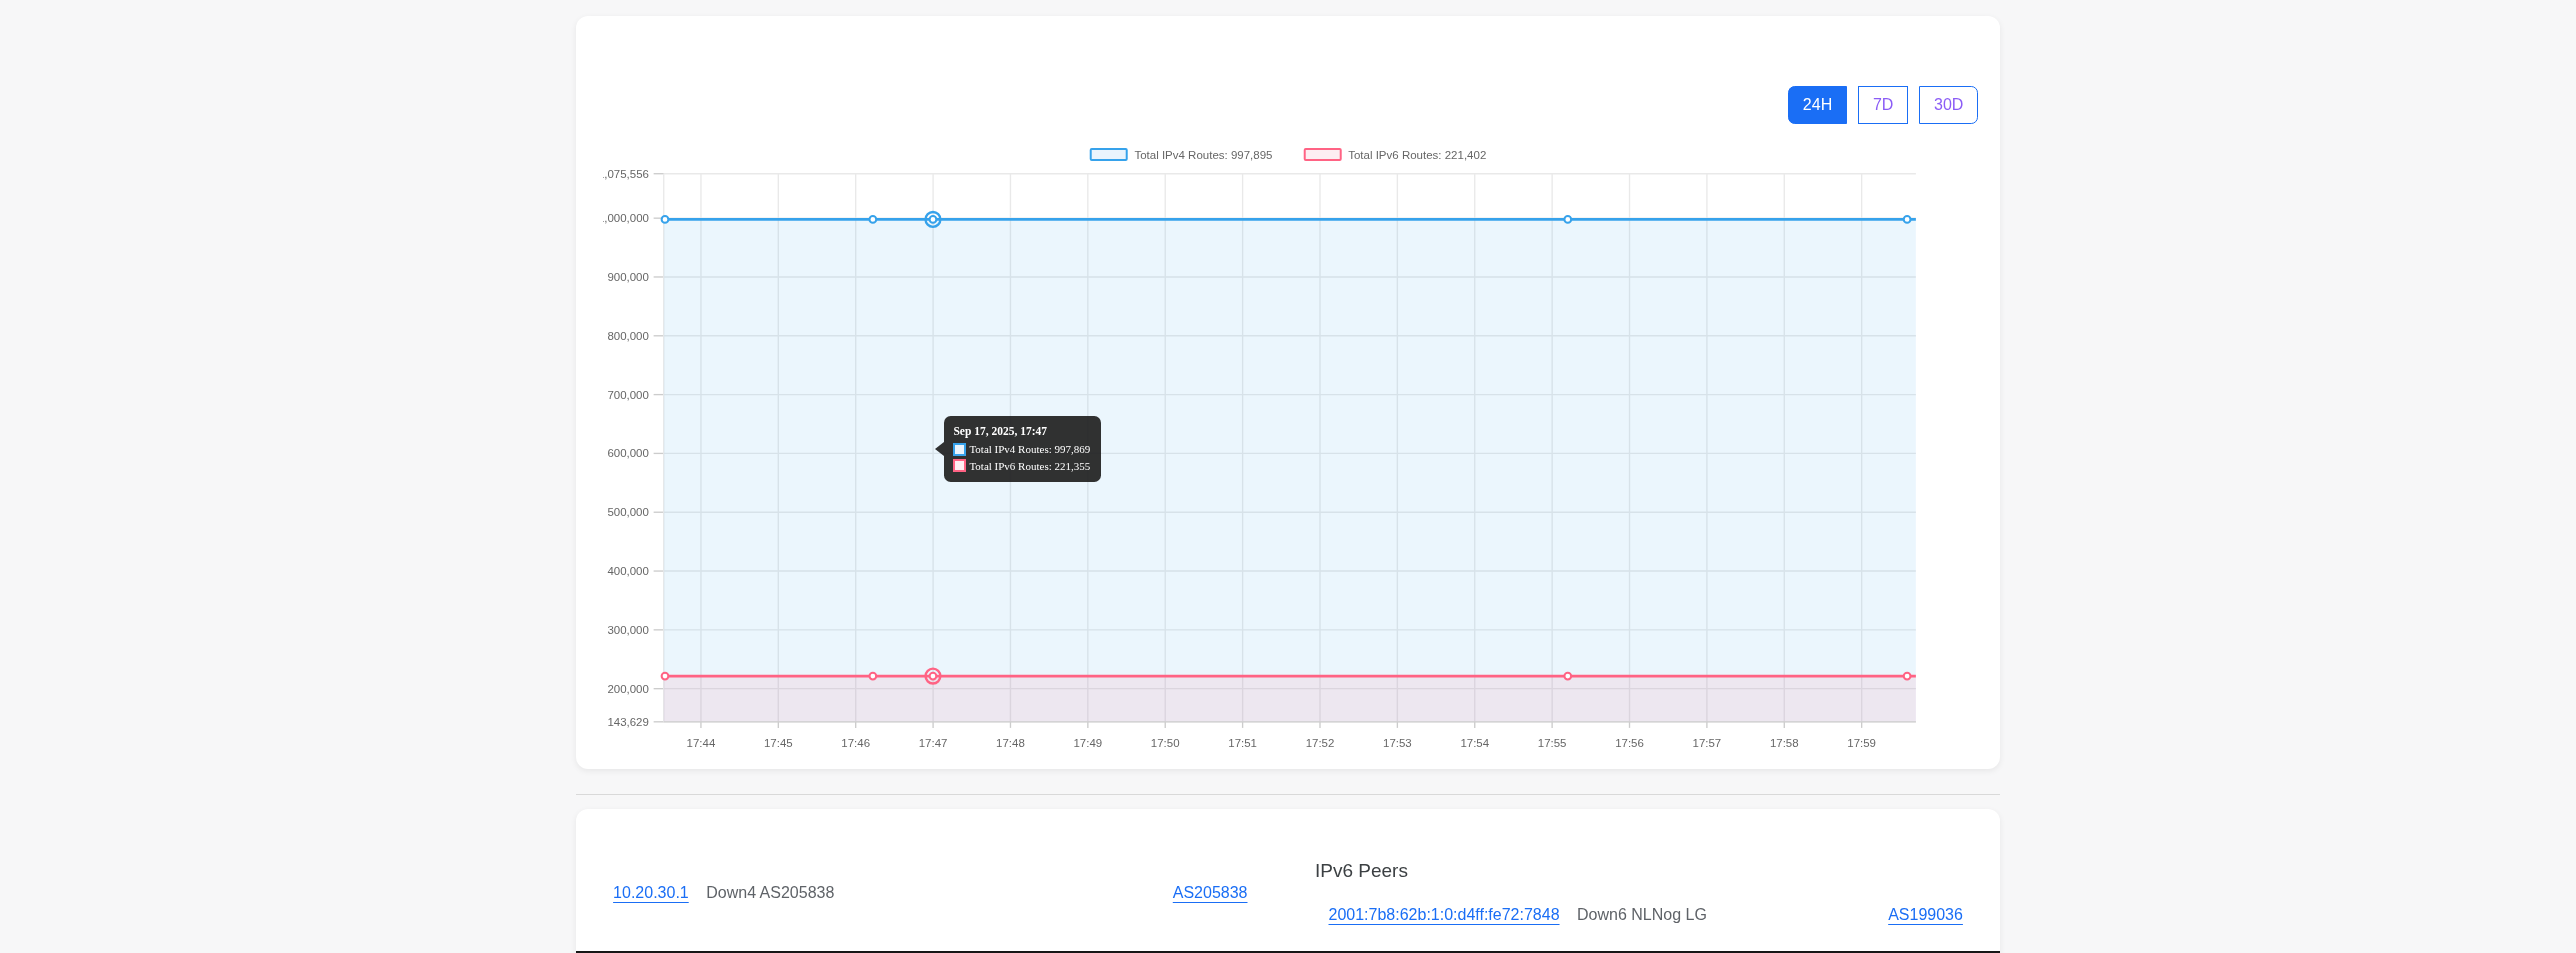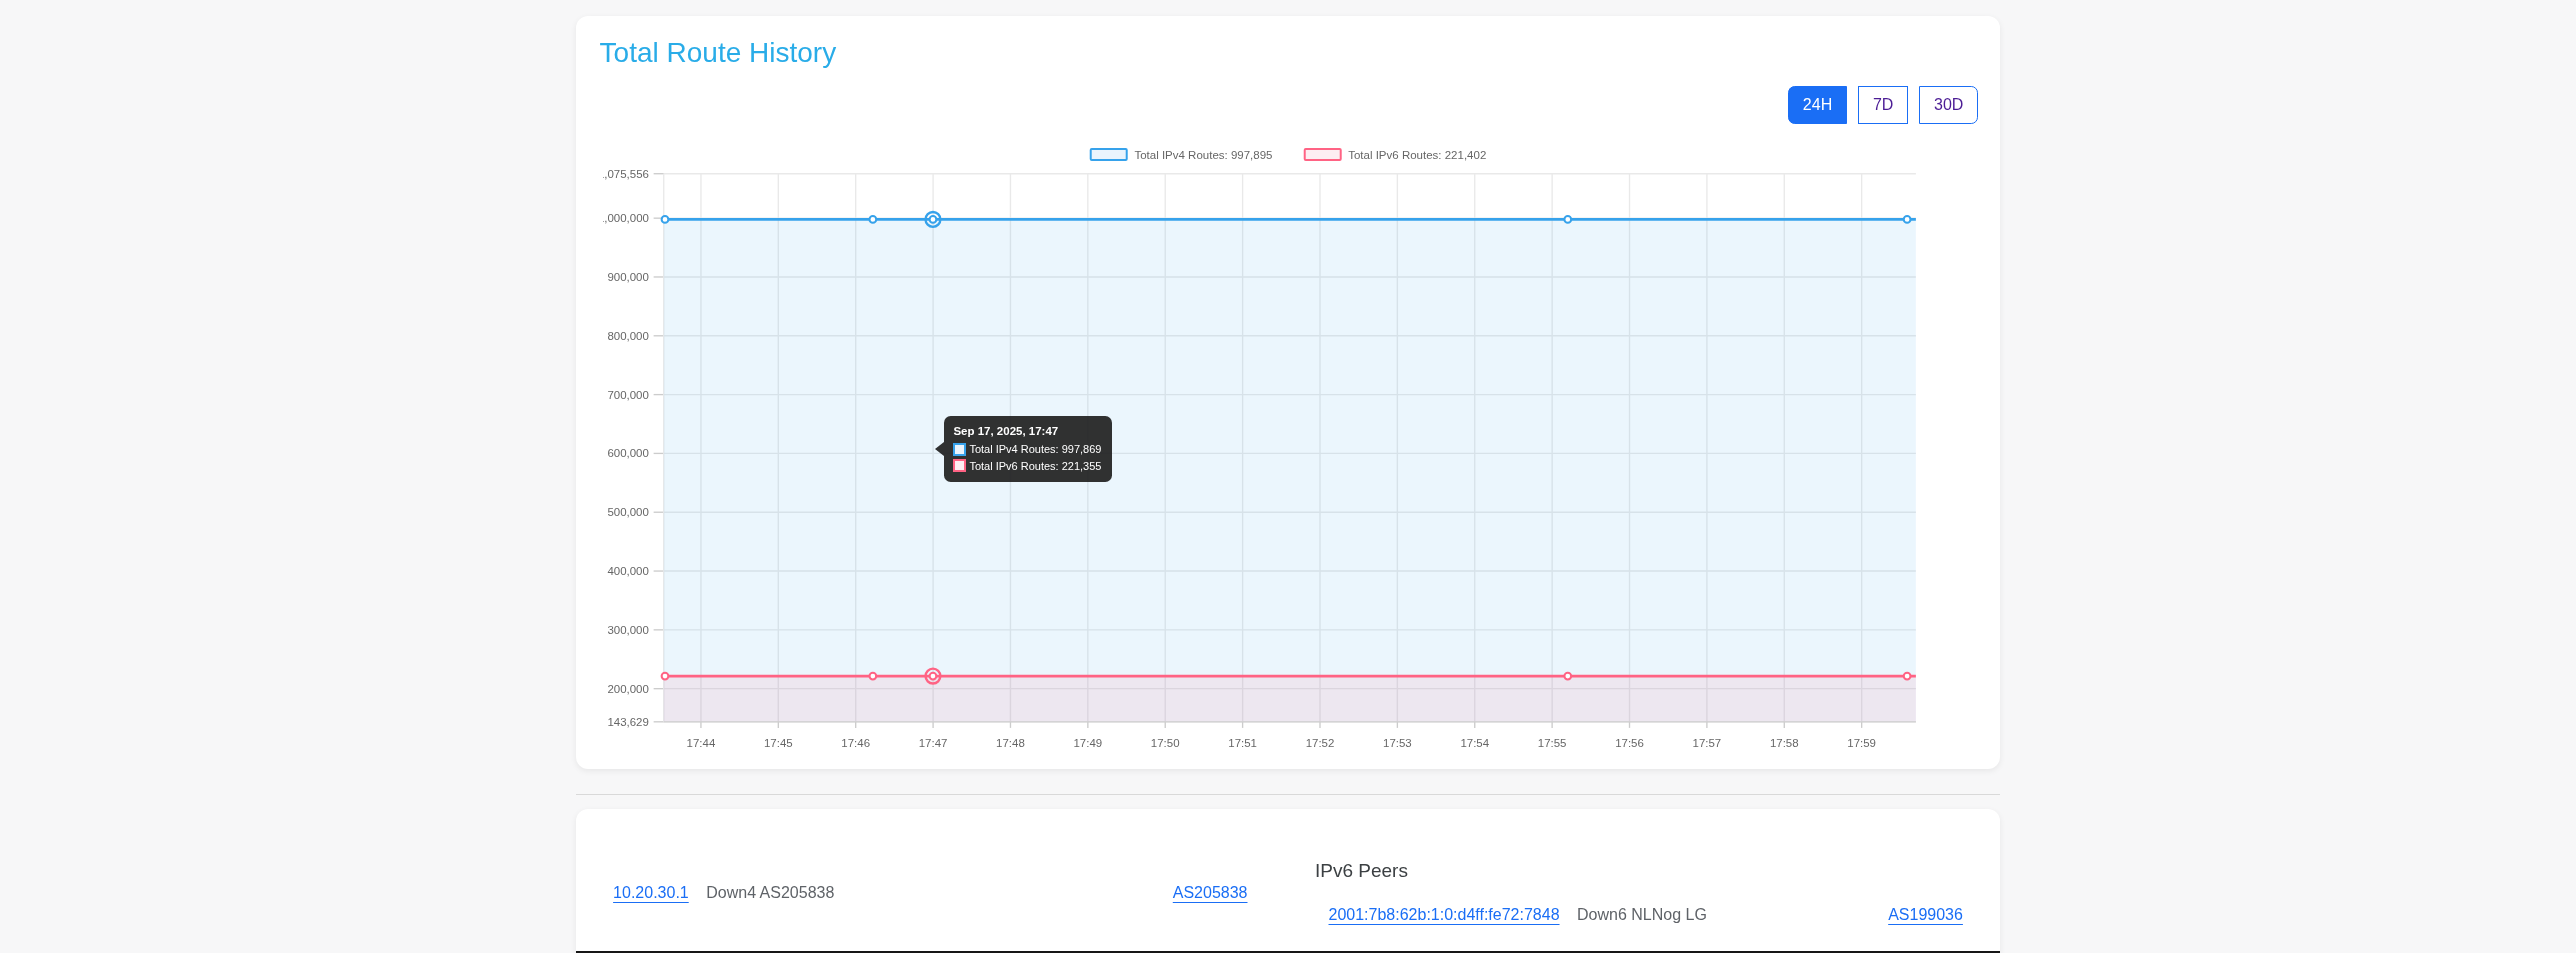--- a/index.html
+++ b/index.html
@@ -34,21 +34,21 @@
     position: absolute; top: 70px; right: 21.6px;
     display: flex;
     gap: 12px;
   }
   .btn {
     font-family: "Liberation Sans", sans-serif;
     font-size: 16px;
     line-height: 1;
     padding: 10px 14px;
     background: #ffffff;
-    color: #4c1d95;
+    color: #8b5cf6;
     border: 1.3px solid #1a6ef5;
     margin-left: -1.3px;
     cursor: pointer;
   }
   .btn:first-child { border-radius: 6.7px 0 0 6.7px; margin-left: 0; }
   .btn:last-child  { border-radius: 0 6.7px 6.7px 0; }
   .btn.active { background: #1a6ef5; color: #ffffff; }
 
   
   .legend {
@@ -75,20 +75,21 @@
   
   .chart-tooltip {
     position: absolute; left: 368px; top: 400px;
     background: rgba(32,32,32,0.92);
     color: #fff;
     border-radius: 6.7px;
     padding: 8.8px 10.8px 9.4px 9.4px;
     font-size: 11px;
     white-space: nowrap;
     z-index: 5;
+    font-family: Liberation Serif, serif;
   }
   .tooltip-title { font-weight: bold; font-size: 11.5px; margin-bottom: 6px; }
   .tooltip-row { display: flex; align-items: center; gap: 3px; margin-top: 3.4px; line-height: 1.1; }
   .tbox { width: 13px; height: 13px; border: 2px solid; display: inline-block; flex: 0 0 auto; }
   .tooltip-caret {
     position: absolute; left: -9.4px; top: 40%;
     width: 0; height: 0;
     border-style: solid;
     border-width: 7.4px 9.4px 7.4px 0;
     border-color: transparent rgba(32,32,32,0.92) transparent transparent;
@@ -139,21 +140,20 @@
     height: 4px;
     background: #161616;
   }
 </style>
 </head>
 <body>
 
 <div class="page">
 
   <div class="card card-chart">
-    <h2 class="card-title">Total Route History</h2>
 
     <div class="btn-group">
       <button class="btn active">24H</button>
       <button class="btn">7D</button>
       <button class="btn">30D</button>
     </div>
 
     <div class="legend">
       <div class="legend-item">
         <span class="swatch swatch-ipv4" style="border-color: rgb(54, 162, 235); background: rgb(234, 244, 253);"></span>

